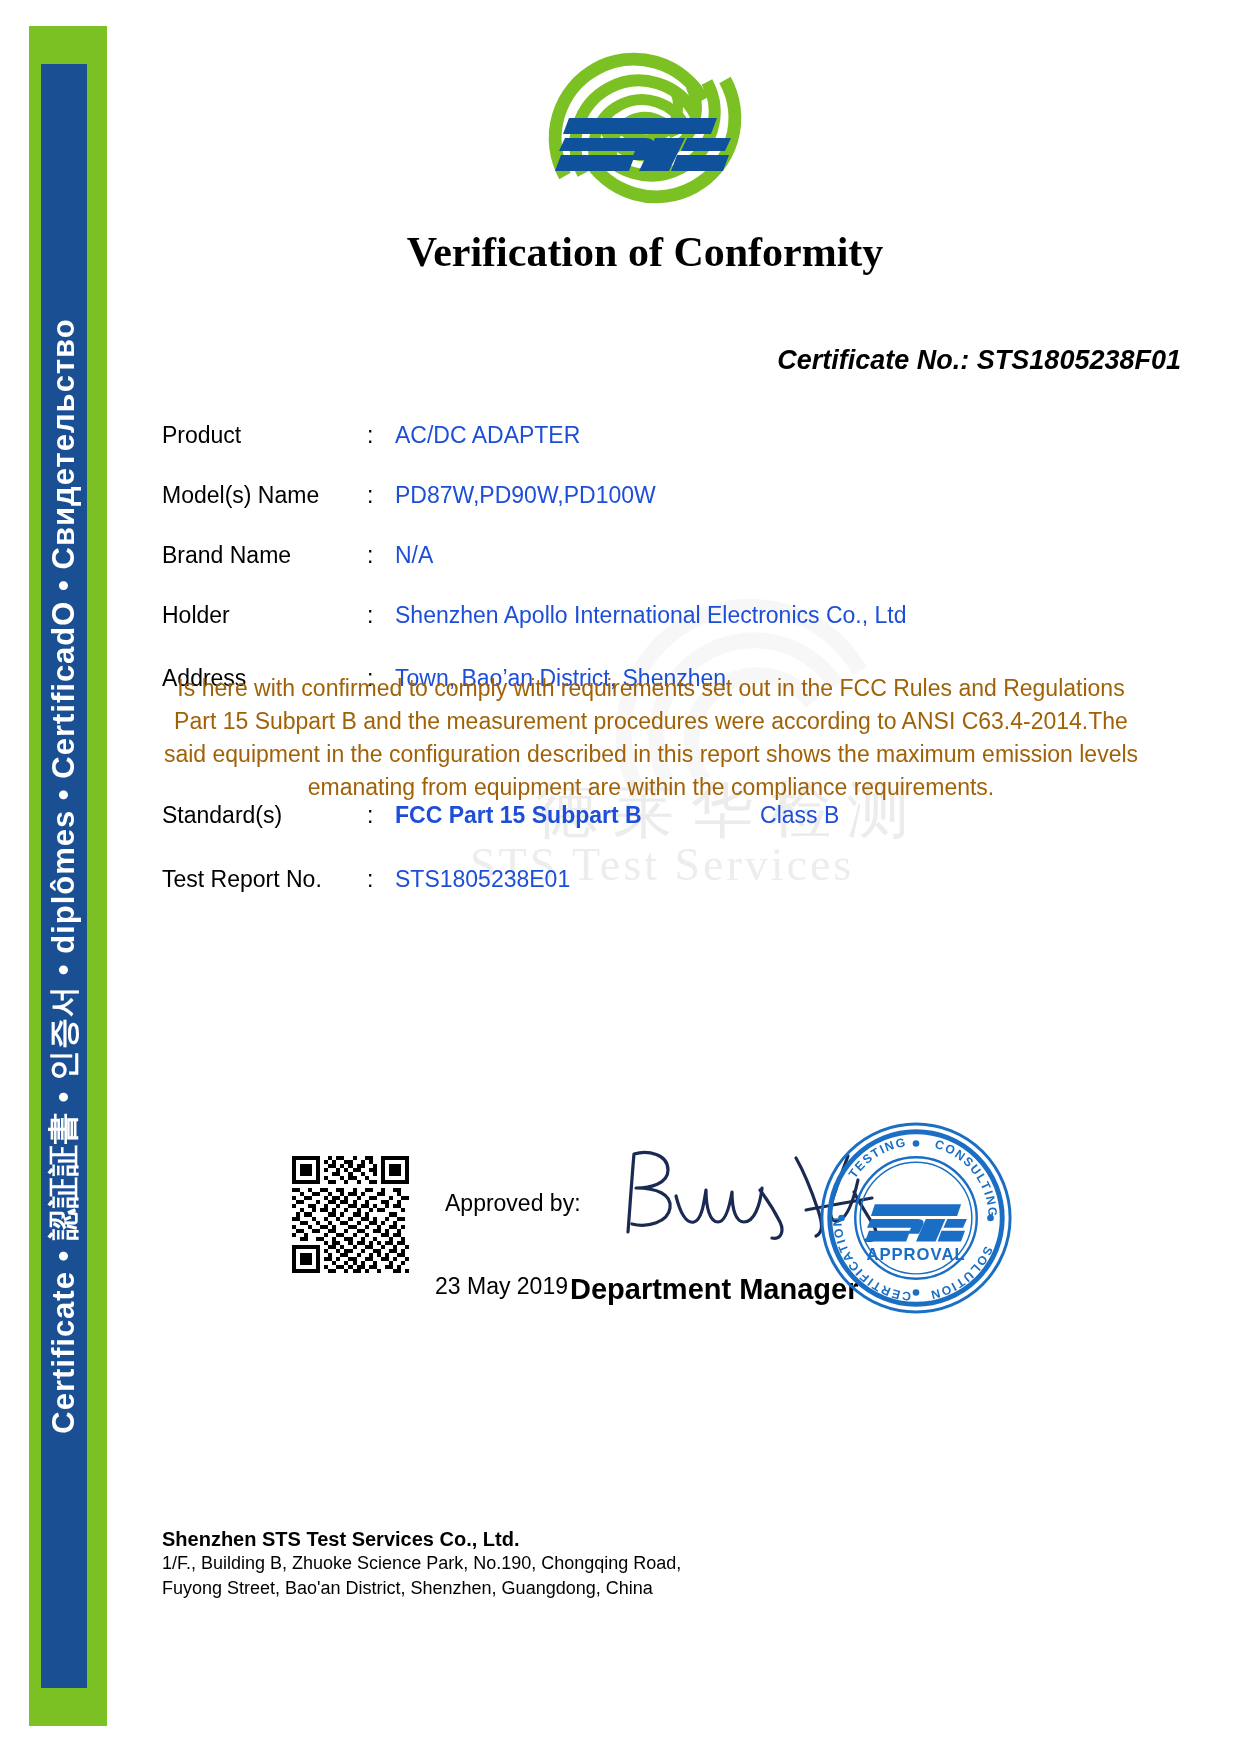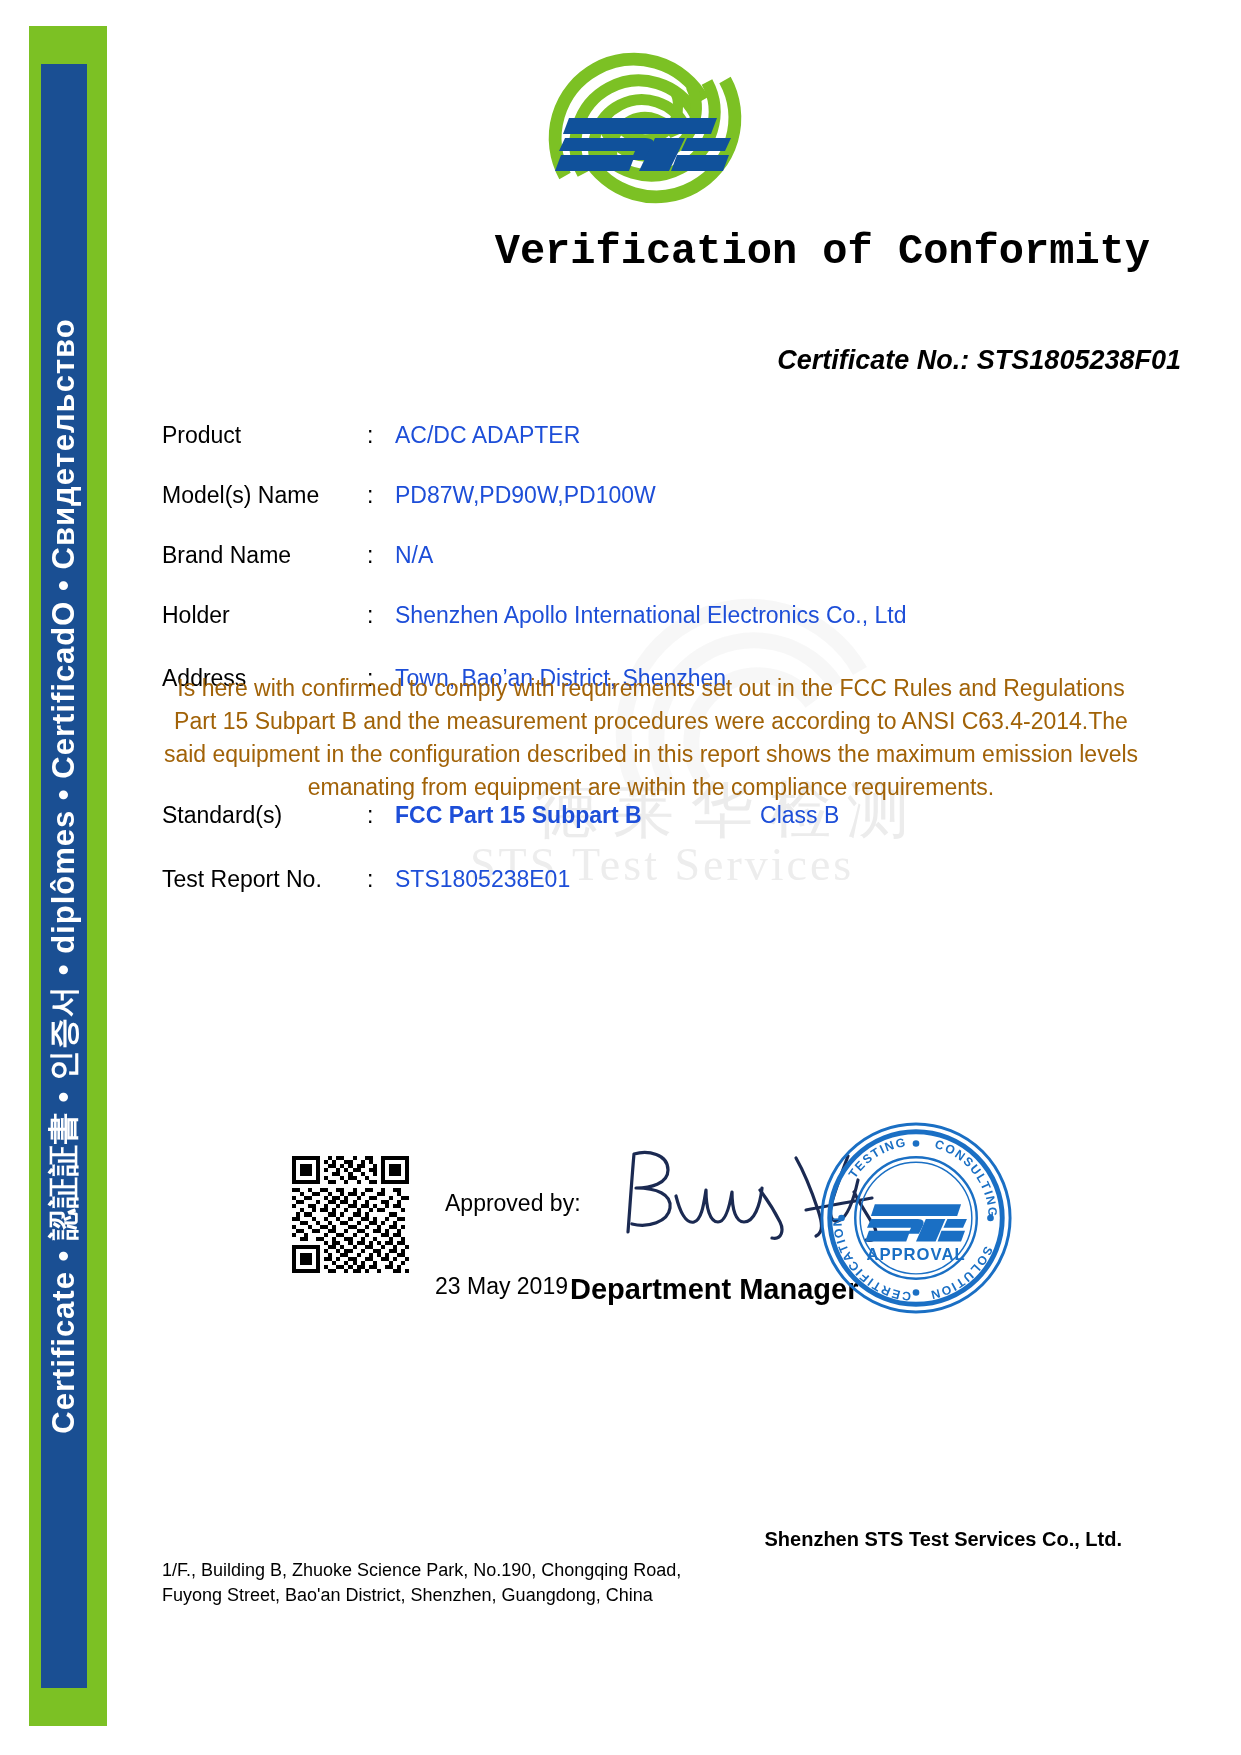--- a/index.html
+++ b/index.html
@@ -48,26 +48,26 @@
   
   .logo-wrap{
     position:absolute;left:395px;top:48px;
     width:220px;height:160px;
   }
   .logo-wrap svg{display:block;}
 
   
   .title{
     position:absolute;left:0;top:228px;width:1010px;
-    text-align:right;
+    text-align:center;
     font-size:42px;
     font-weight:bold;
     color:#000;
     letter-spacing:0px;
-    font-family:Liberation Mono, monospace;
+    font-family:Liberation Serif, serif;
   }
 
   
   .cert-no{
     position:absolute;right:60px;top:345px;
     font-size:27px;font-weight:bold;color:#000;
     white-space:nowrap;
     font-style:italic;
   }
 
@@ -165,21 +165,21 @@
   .stamp{
     position:absolute;left:678px;top:-8px;
     width:196px;height:196px;
   }
 
   
   .footer{
     position:absolute;left:22px;top:1528px;width:960px;
   }
   .footer .company{
-    font-size:20px;font-weight:bold;color:#000;margin-bottom:7px;text-align:right;
+    font-size:20px;font-weight:bold;color:#000;
   }
   .footer .line{
     font-size:18px;color:#000;line-height:25px;
   }
 </style>
 </head>
 <body>
 
 <div class="green-bar"></div>
 <div class="blue-bar">

